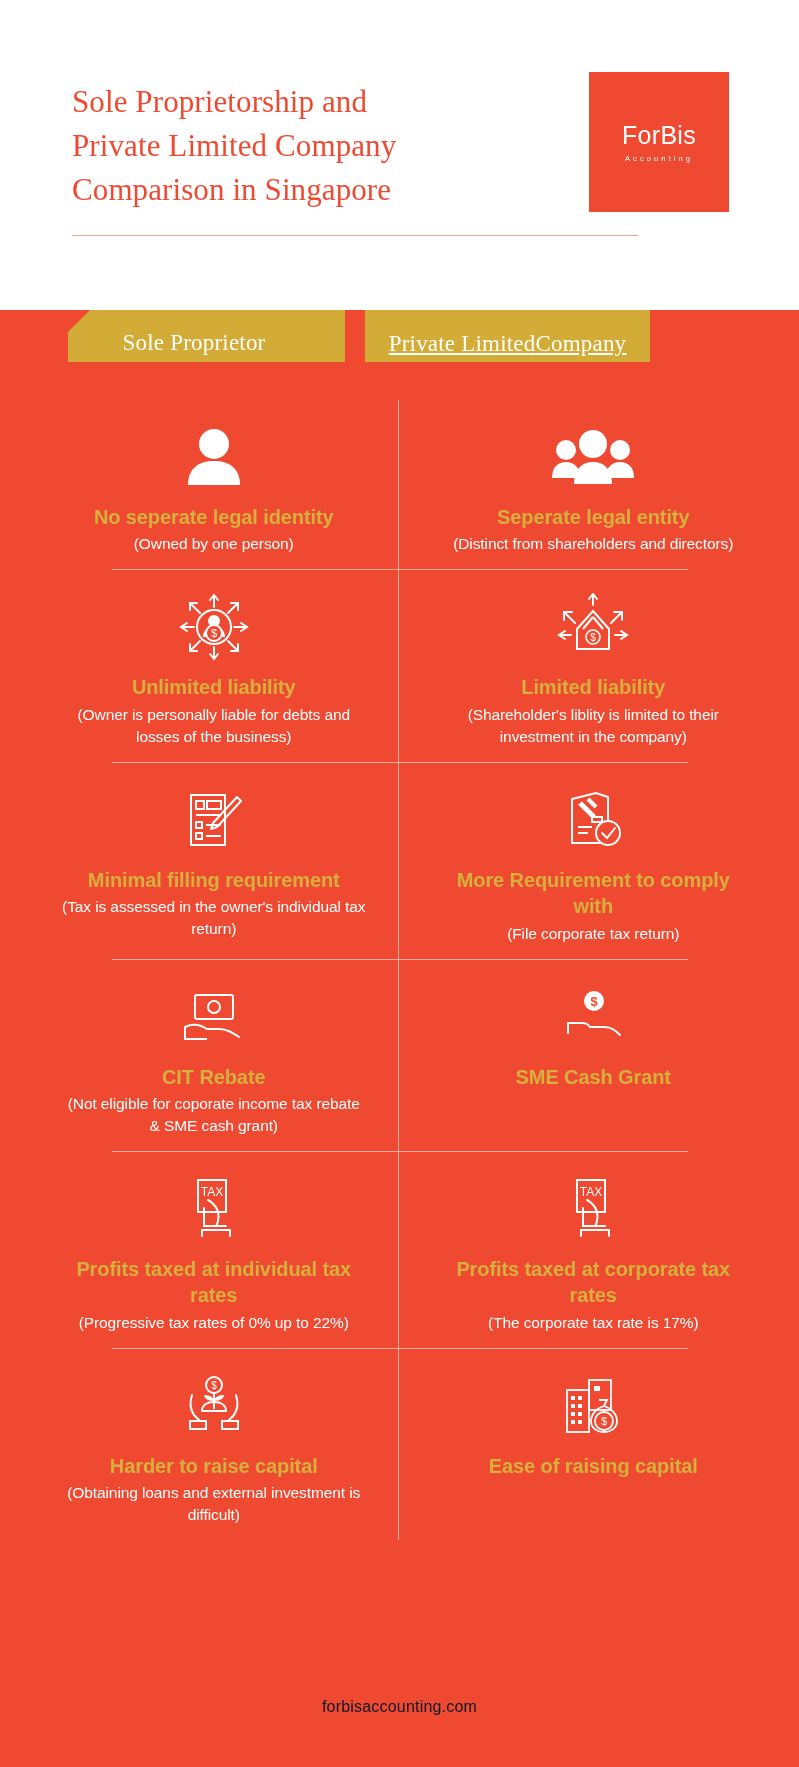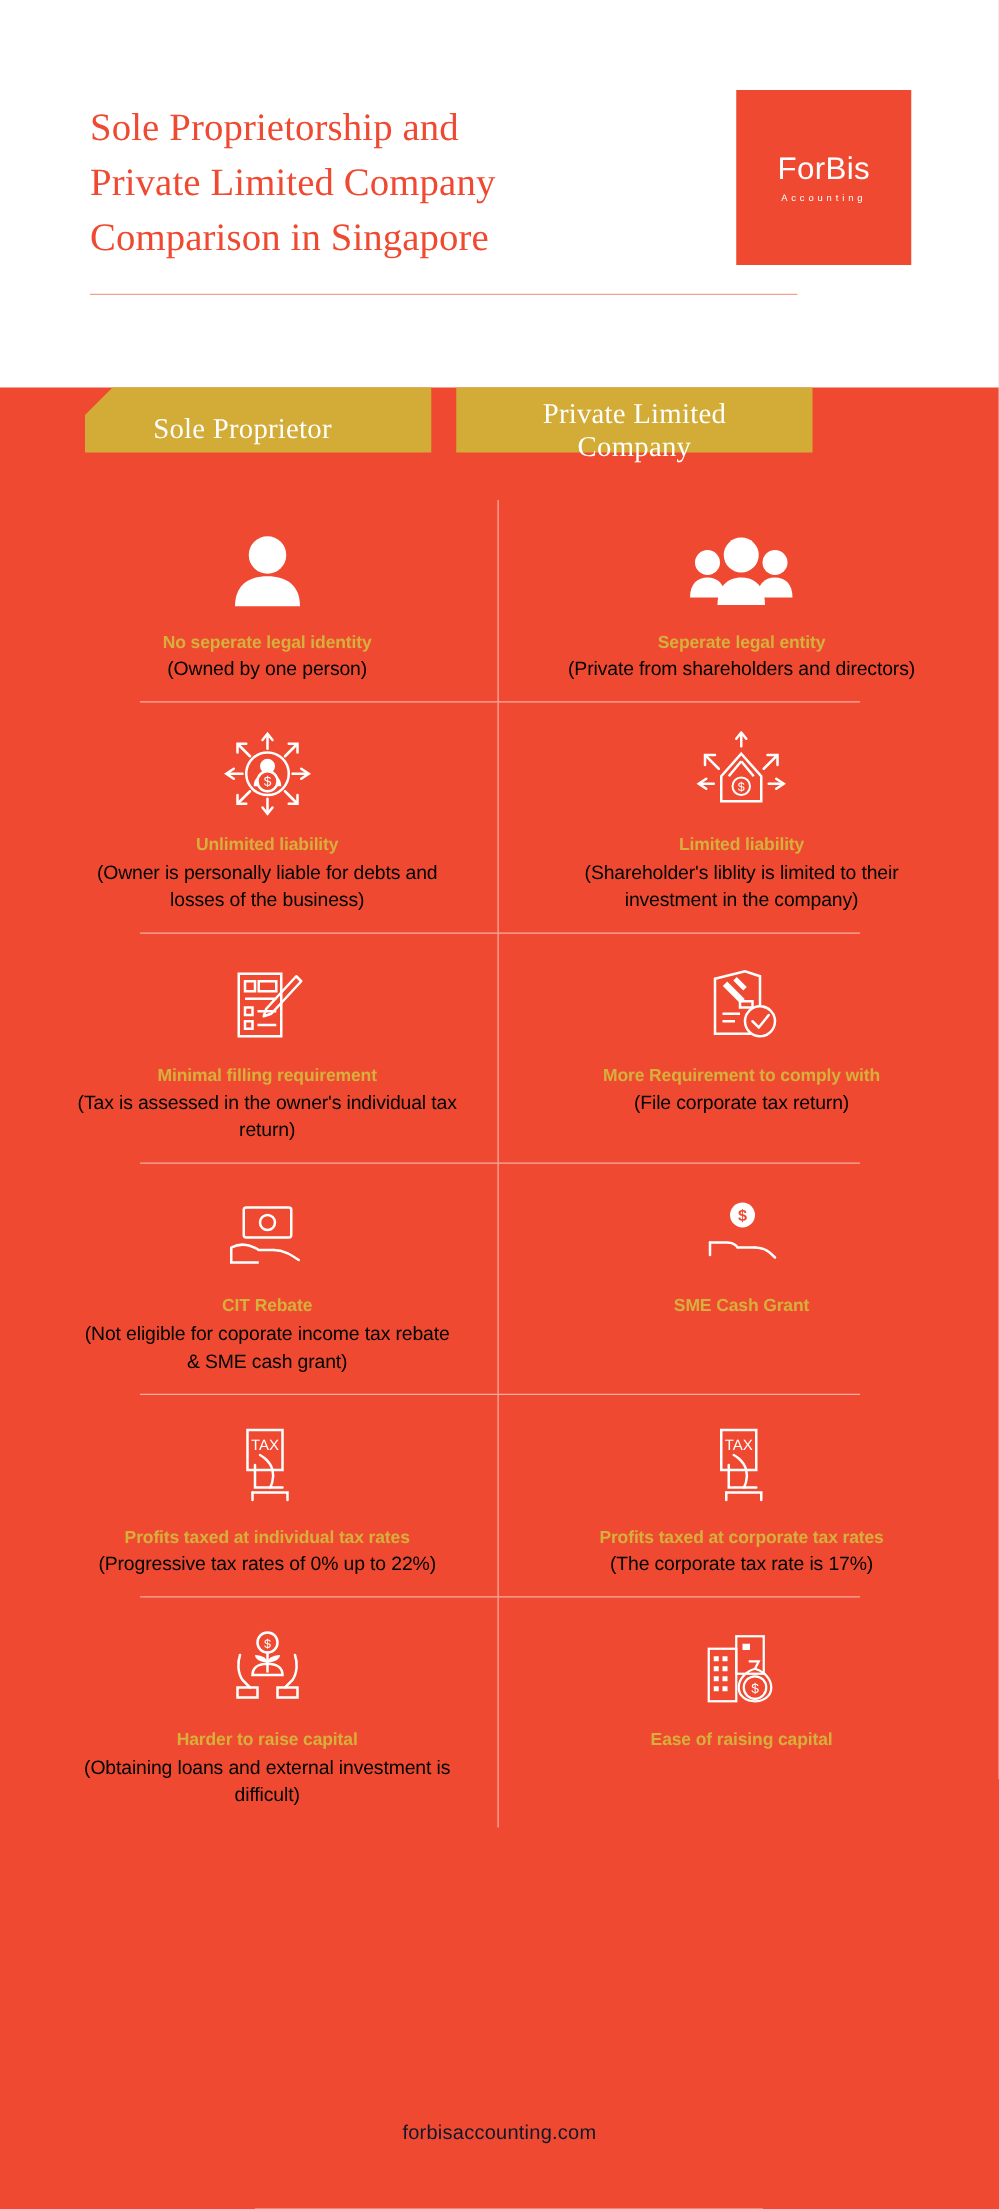--- a/index.html
+++ b/index.html
@@ -147,27 +147,27 @@
     display: flex;
     align-items: center;
     justify-content: center;
     margin-bottom: 12px;
   }
   .icon-wrap svg { display: block; }
 
   .cell-title {
     color: #d7b03b;
     font-weight: bold;
-    font-size: 14px;
+    font-size: 20px;
     line-height: 1.32;
     letter-spacing: -0.1px;
     margin-bottom: 3px;
   }
   .cell-desc {
-    color: #000000;
+    color: #ffffff;
     font-size: 15.5px;
     line-height: 1.42;
     letter-spacing: -0.1px;
     font-weight: 400;
   }
 
   
   .vline {
     position: absolute;
     left: 398px;
@@ -230,21 +230,21 @@
   <div class="banners">
     <svg width="799" height="76" style="position:absolute;left:0;top:0;">
       <path d="M 68 46 L 90 24 L 345 24 L 345 90 L 345 90 L 68 90 Z" fill="#d2ac37"></path>
       <path d="M 365 24 L 650 24 L 650 90 L 365 90 Z" fill="#d2ac37"></path>
       <path d="M 321 88 L 345 88 L 333 104 Z" fill="#d2ac37"></path>
       <path d="M 626 88 L 650 88 L 638 104 Z" fill="#d2ac37"></path>
     </svg>
     <div class="banner banner-left" style="clip-path:none;background:transparent;left:68px;top:24px;width:252px;height:66px;">
       <span class="btxt">Sole Proprietor</span>
     </div>
-    <div class="banner banner-right" style="background:transparent;left:365px;top:24px;width:285px;height:66px;flex-direction:column;">
+    <div class="banner banner-right" style="background:transparent;left:365px;top:24px;width:285px;height:66px;flex-direction:row;text-decoration:underline;">
       <span class="btxt">Private Limited</span>
       <span class="btxt">Company</span>
     </div>
   </div>
 
   <div class="grid">
 
     <div class="row">
       <div class="vline"></div>
       <div class="cell cell-left">
@@ -262,21 +262,21 @@
           <svg width="86" height="58" viewBox="0 0 86 58">
             <circle cx="16" cy="22" r="10" fill="#fff"></circle>
               <path d="M2 50 C2 39 8 34 16 34 C24 34 30 39 30 50 Z" fill="#fff"></path>
             <circle cx="70" cy="22" r="10" fill="#fff"></circle>
               <path d="M56 50 C56 39 62 34 70 34 C78 34 84 39 84 50 Z" fill="#fff"></path>
             <circle cx="43" cy="16" r="14" fill="#fff"></circle>
               <path d="M24 56 C24 41 32 34 43 34 C54 34 62 41 62 56 Z" fill="#fff"></path>
           </svg>
         </div>
         <div class="cell-title">Seperate legal entity</div>
-        <div class="cell-desc">(Private from shareholders and directors)</div>
+        <div class="cell-desc">(Distinct from shareholders and directors)</div>
       </div>
     </div>
     <div class="hline-row">
         <div class="hline"></div>
       </div>
 
     <div class="row">
       <div class="vline"></div>
       <div class="cell cell-left">
         <div class="icon-wrap">

